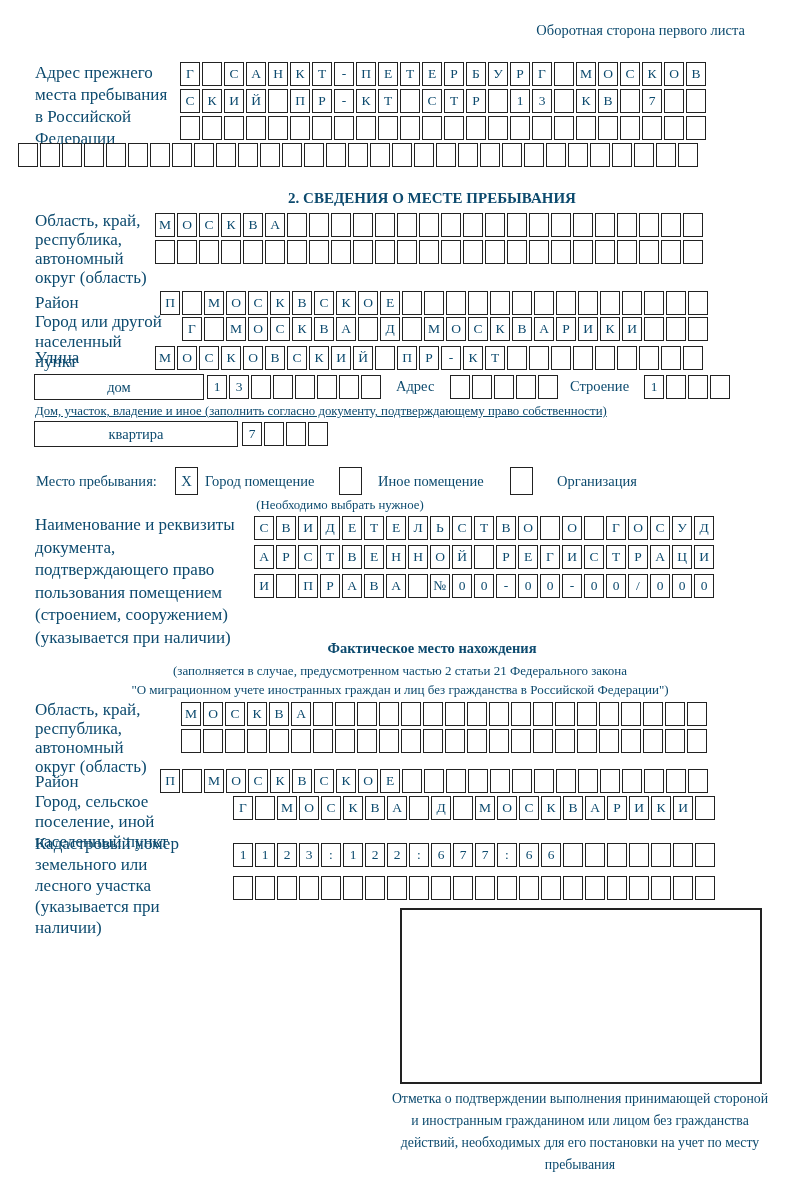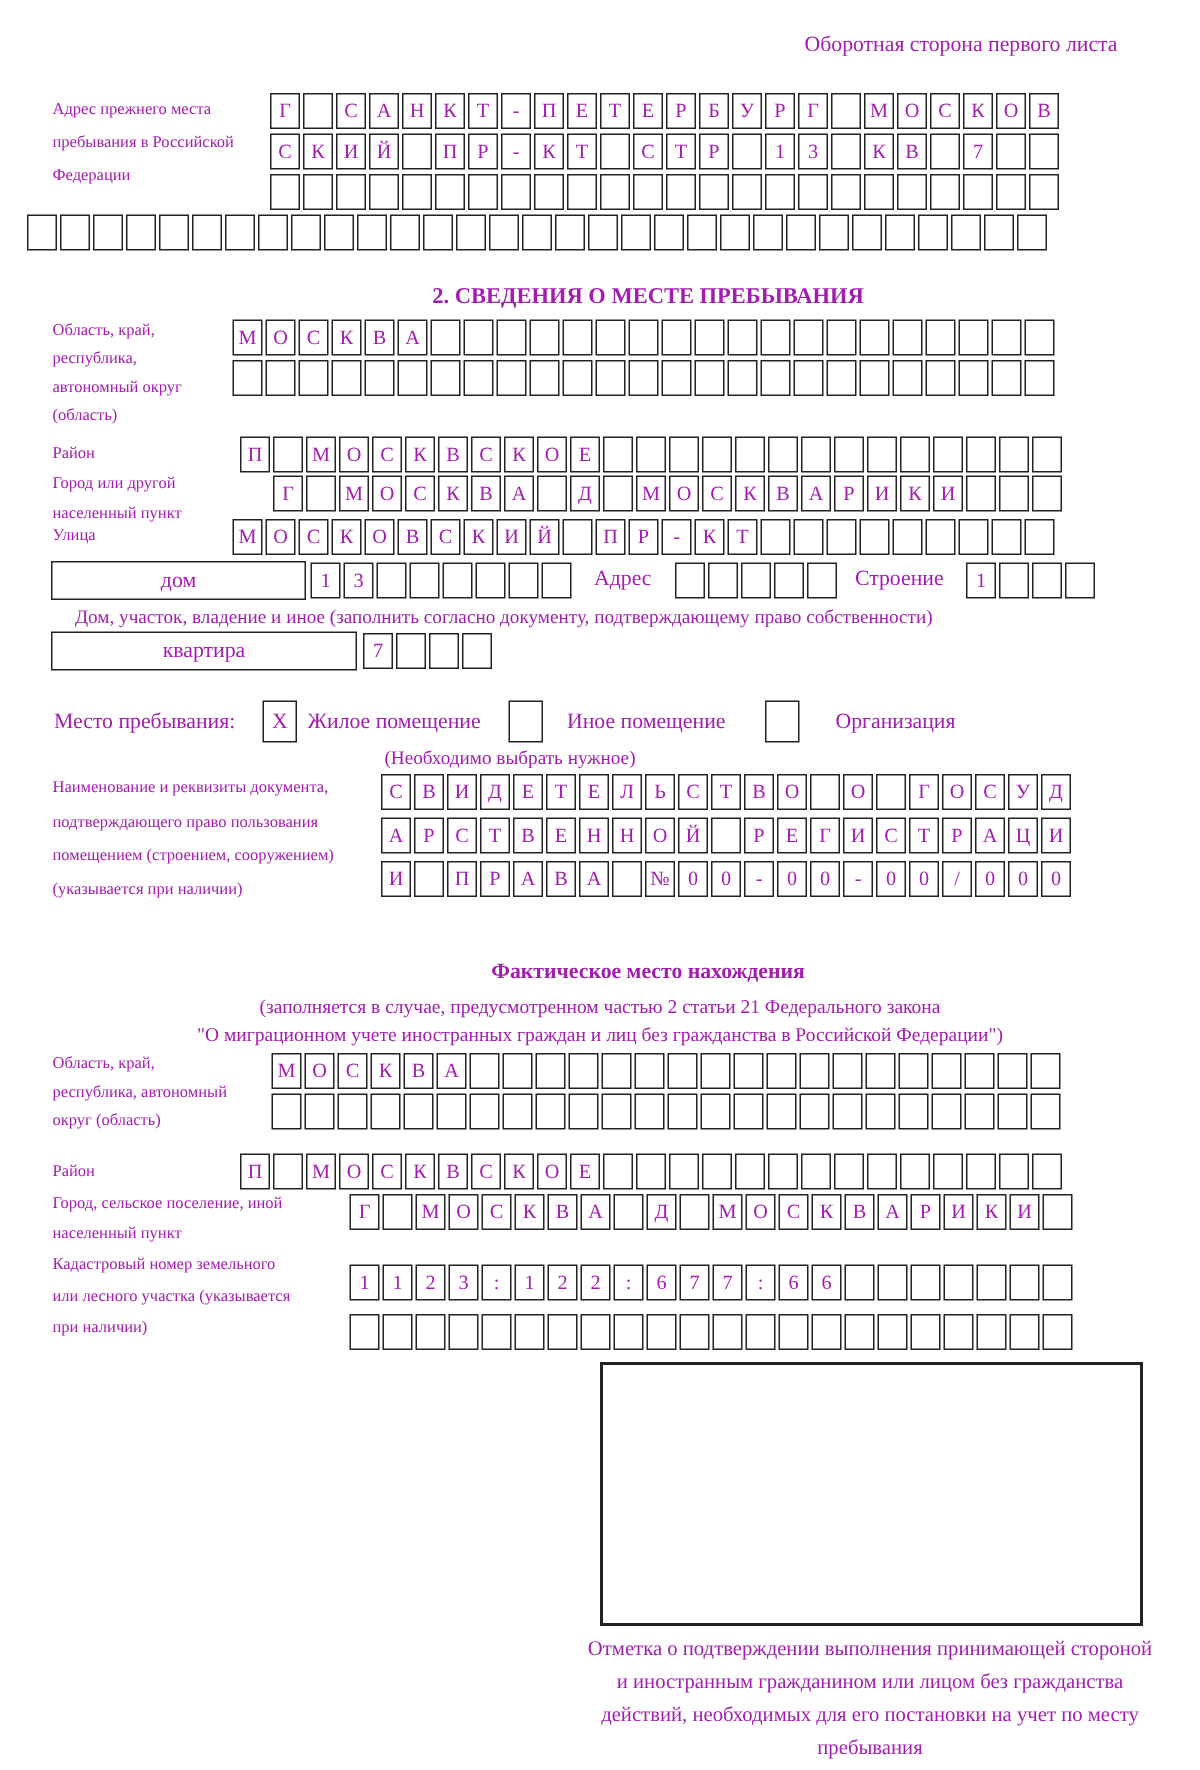--- a/index.html
+++ b/index.html
@@ -1,21 +1,21 @@
 <!DOCTYPE html>
 <html><head>
 <meta charset="utf-8">
 <style>
   html,body{margin:0;padding:0;background:#fff;}
   .sheet{
-    position:relative;width:800px;height:1180px;background:#fff;color:#a21caf;
+    position:relative;width:800px;height:1180px;background:#fff;color:#0c4a6e;
     font-family:"Liberation Serif","DejaVu Serif",serif;overflow:hidden;
   }
   .abs{position:absolute;}
-  .lbl{position:absolute;font-size:11px;line-height:21px;}
+  .lbl{position:absolute;font-size:17px;line-height:21px;}
   .caption{position:absolute;font-size:12.8px;line-height:16px;}
   .center{left:0;width:100%;text-align:center;}
   .bold{font-weight:bold;margin-left:32px;}
   .boxrow{position:absolute;display:flex;}
   .cbox{
     flex:none;width:18px;height:22px;margin-right:2px;border:1.5px solid #222;
     display:flex;align-items:center;justify-content:center;
     font-size:13.5px;line-height:1;background:#fff;
   }
   .rect{
@@ -312,33 +312,33 @@
       <span class="cbox"></span>
       <span class="cbox"></span>
     </div>
   <div class="opt" style="left:570px;top:378px;">Строение</div>
   <div class="boxrow" style="left:644px;top:375px;">
       <span class="cbox">1</span>
       <span class="cbox"></span>
       <span class="cbox"></span>
       <span class="cbox"></span>
     </div>
-  <div class="caption" style="left:50px;top:403px;">Дом, участок, владение и иное (заполнить согласно документу, подтверждающему право собственности)</div>
+  <div class="caption" style="left:35px;top:403px;text-decoration:underline;">Дом, участок, владение и иное (заполнить согласно документу, подтверждающему право собственности)</div>
 
   <div class="rect" style="left:34px;top:421px;width:202px;height:24px;">квартира</div>
   <div class="boxrow" style="left:242px;top:422px;">
       <span class="cbox">7</span>
       <span class="cbox"></span>
       <span class="cbox"></span>
       <span class="cbox"></span>
     </div>
 
   <div class="opt" style="left:36px;top:473px;">Место пребывания:</div>
   <div class="chk" style="left:175px;top:467px;">X</div>
-  <div class="opt" style="left:205px;top:473px;">Жилое помещение</div>
+  <div class="opt" style="left:205px;top:473px;">Город помещение</div>
   <div class="chk" style="left:339px;top:467px;"></div>
   <div class="opt" style="left:378px;top:473px;">Иное помещение</div>
   <div class="chk" style="left:510px;top:467px;"></div>
   <div class="opt" style="left:557px;top:473px;">Организация</div>
   <div class="caption" style="left:0;top:497px;width:680px;text-align:center;">(Необходимо выбрать нужное)</div>
 
   <div class="lbl" style="left:35px;top:514px;width:210px;line-height:22.5px;">Наименование и реквизиты документа, подтверждающего право пользования помещением (строением, сооружением) (указывается при наличии)</div>
   <div class="boxrow" style="left:254px;top:516px;">
       <span class="cbox">С</span>
       <span class="cbox">В</span>

